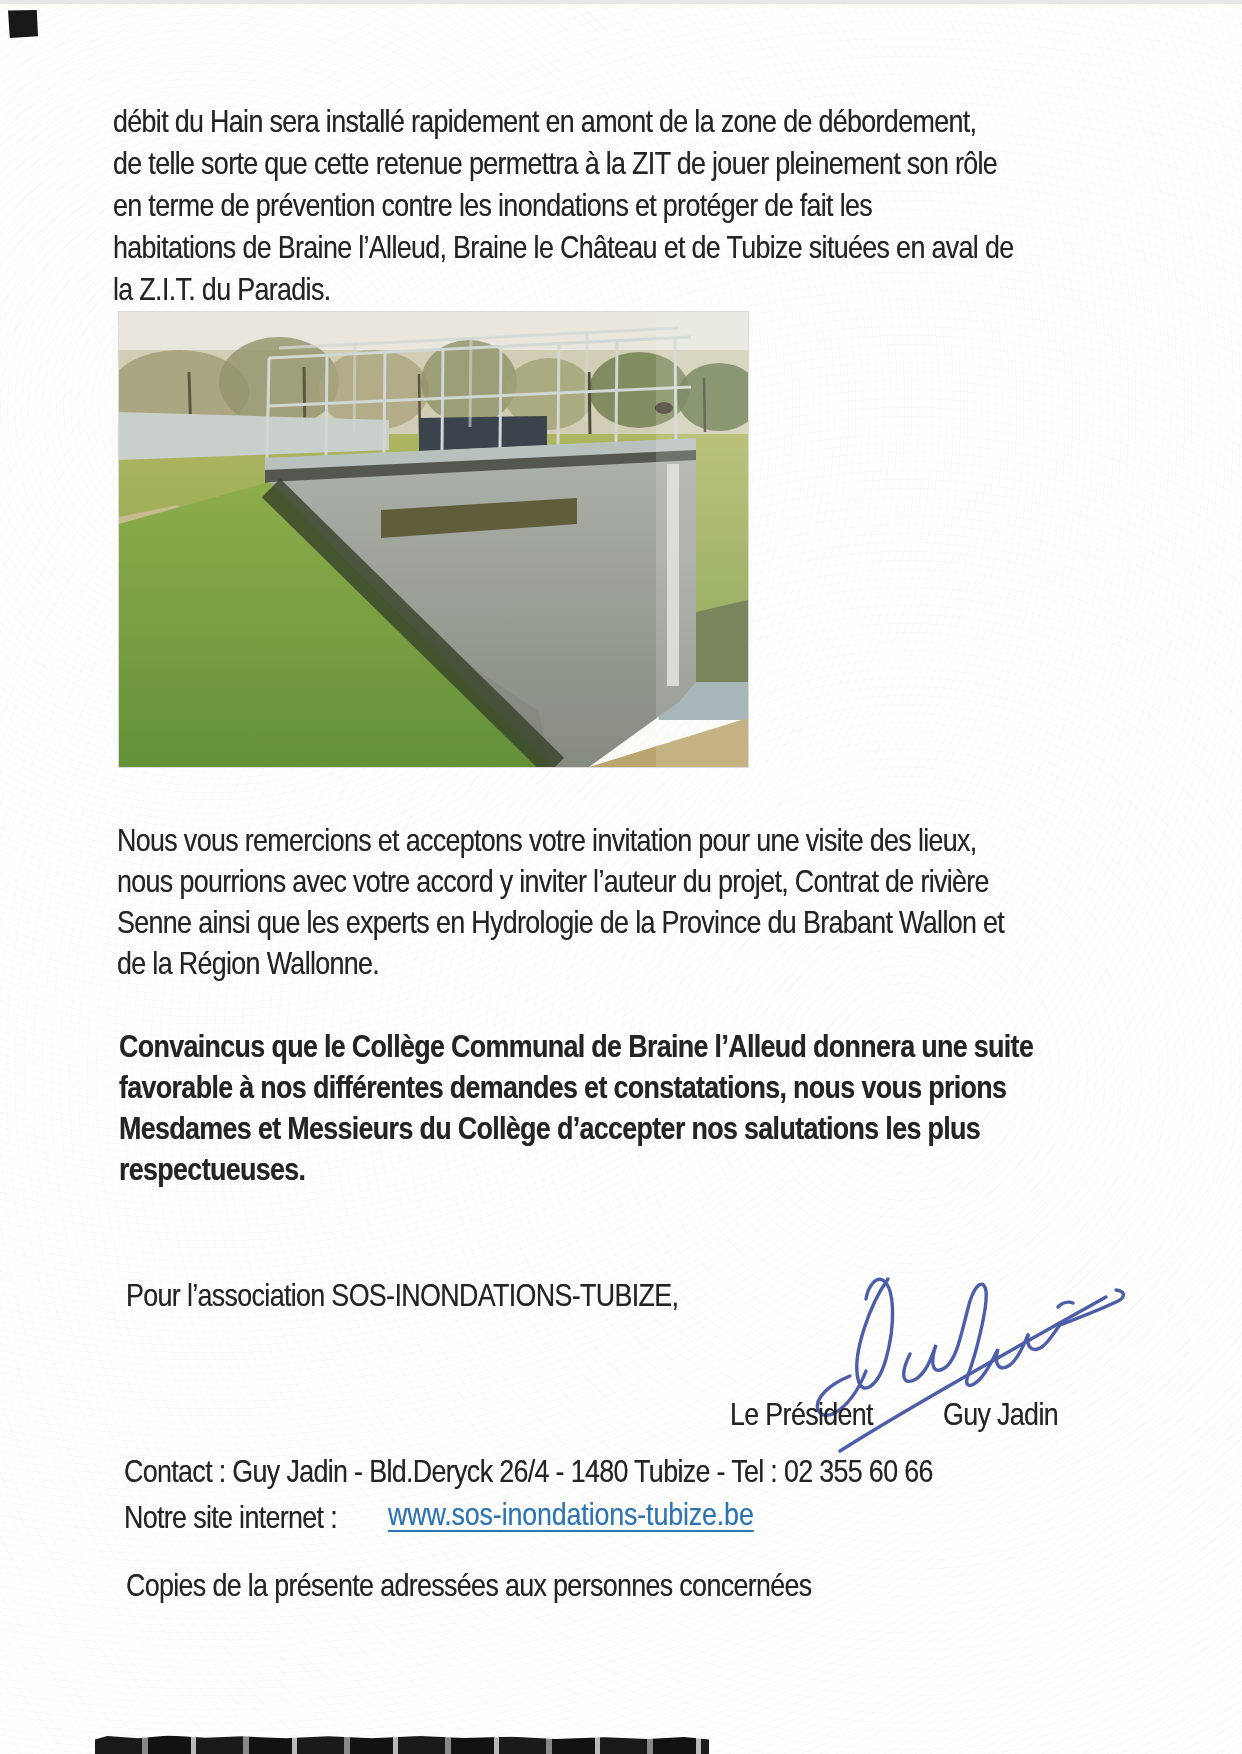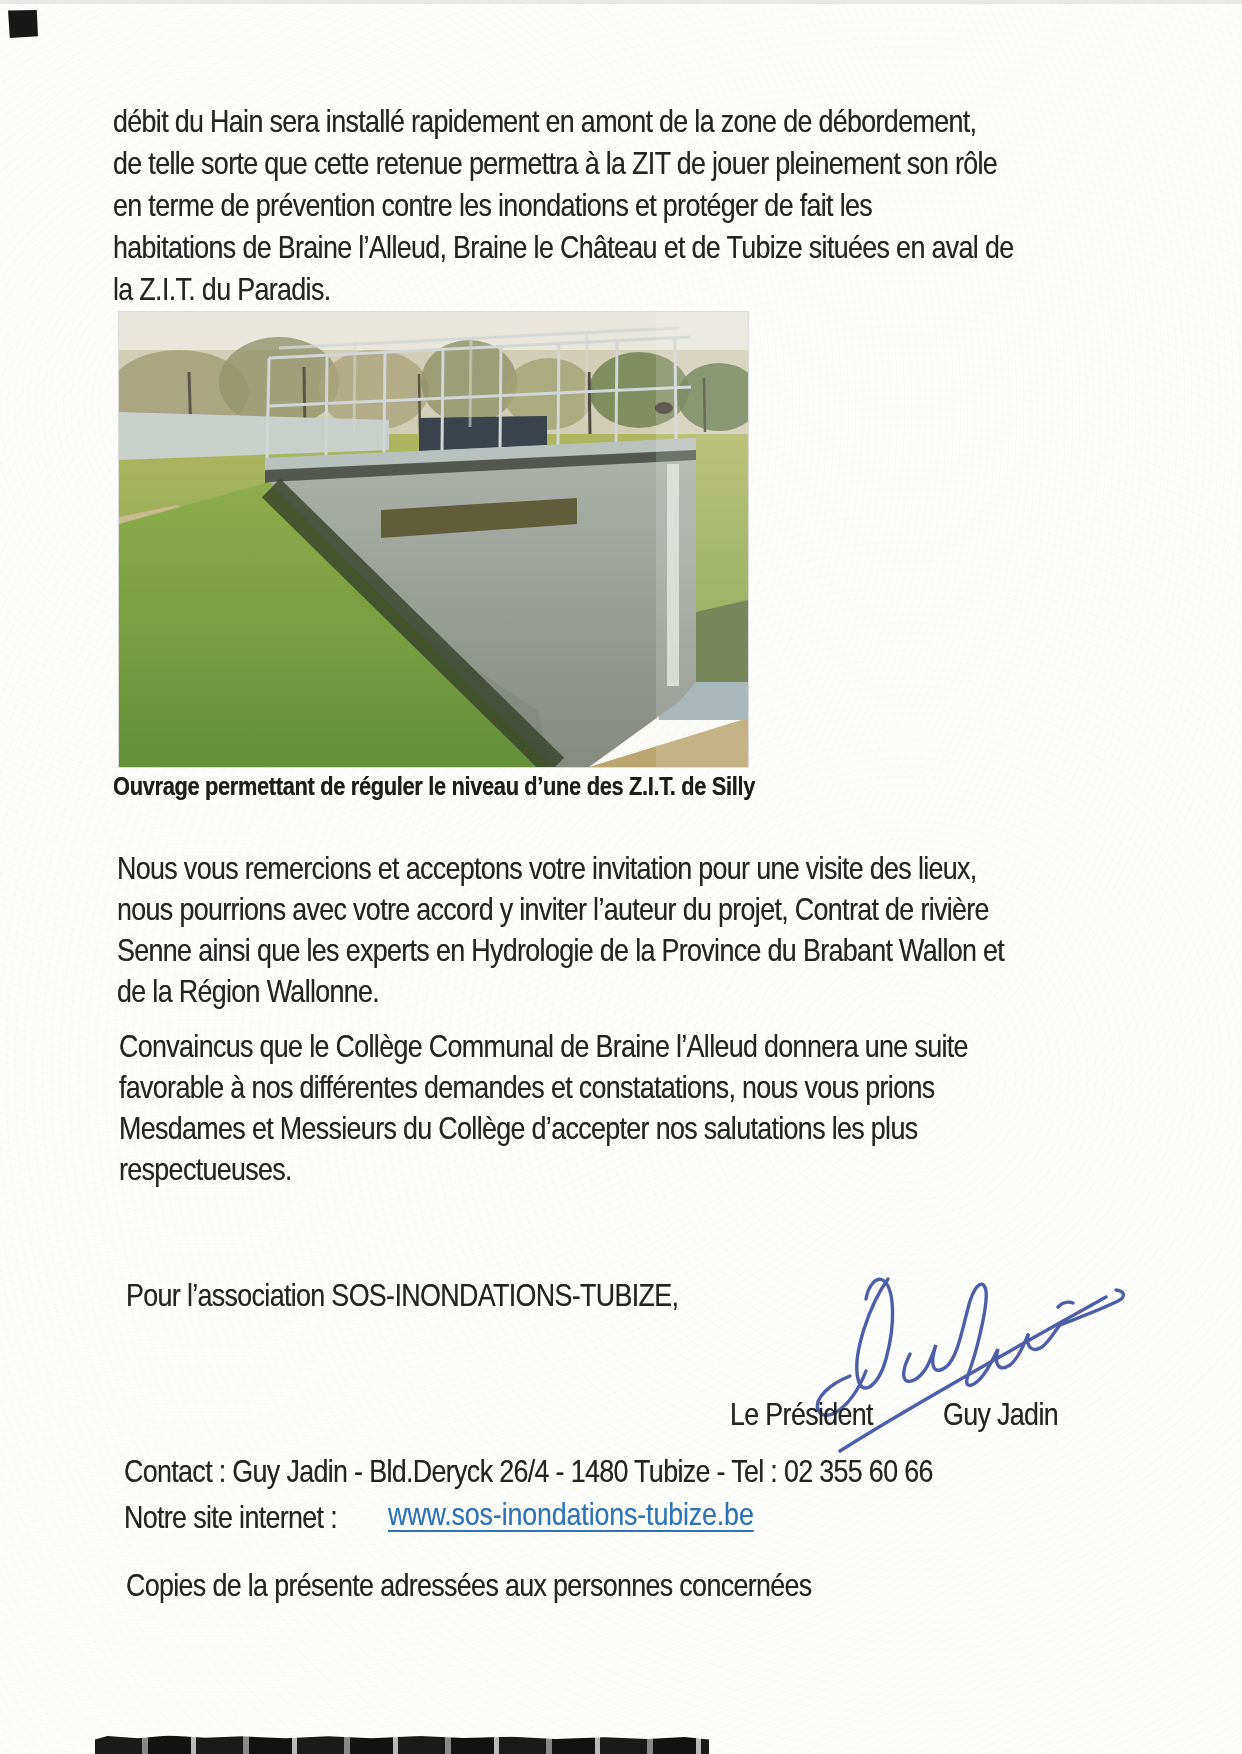--- a/index.html
+++ b/index.html
@@ -151,32 +151,29 @@
 
       <polygon points="0,205 58,193 92,210 0,232" fill="#c6b98d"></polygon>
       <polygon points="0,212 150,170 432,455 0,455" fill="url(#gBank)"></polygon>
       <path d="M152,176 L436,455" stroke="#2e3a20" stroke-width="26" opacity=".8" fill="none"></path>
 
       <rect x="537" y="0" width="92" height="455" fill="#ffffff" opacity=".16"></rect>
       <rect x="0" y="0" width="629" height="455" fill="#d8d2a8" opacity=".05"></rect>
     </svg>
   </div>
 
-  <div class="txtblock caption" style="left:113px;top:766px;">
-      <span class="ln">Ouvrage permettant de réguler le niveau d’une des Z.I.T. de Silly</span>
-    </div>
-
-  <div class="txtblock para2" style="left:117px;top:844px;">
+
+  <div class="txtblock para2" style="left:117px;top:816px;">
       <span class="ln">Nous vous remercions et acceptons votre invitation pour une visite des lieux,</span>
       <span class="ln">nous pourrions avec votre accord y inviter l’auteur du projet, Contrat de rivière</span>
       <span class="ln">Senne ainsi que les experts en Hydrologie de la Province du Brabant Wallon et</span>
       <span class="ln">de la Région Wallonne.</span>
     </div>
 
-  <div class="txtblock para3" style="left:119px;top:1022px;">
+  <div class="txtblock para3" style="left:119px;top:1022px;font-weight:bold;">
       <span class="ln">Convaincus que le Collège Communal de Braine l’Alleud donnera une suite</span>
       <span class="ln">favorable à nos différentes demandes et constatations, nous vous prions</span>
       <span class="ln">Mesdames et Messieurs du Collège d’accepter nos salutations les plus</span>
       <span class="ln">respectueuses.</span>
     </div>
 
   <div class="txtblock single ln" style="left:126px;top:1270px;">Pour l’association SOS-INONDATIONS-TUBIZE,</div>
 
   <div class="sig">
     <svg viewBox="0 0 380 200">

